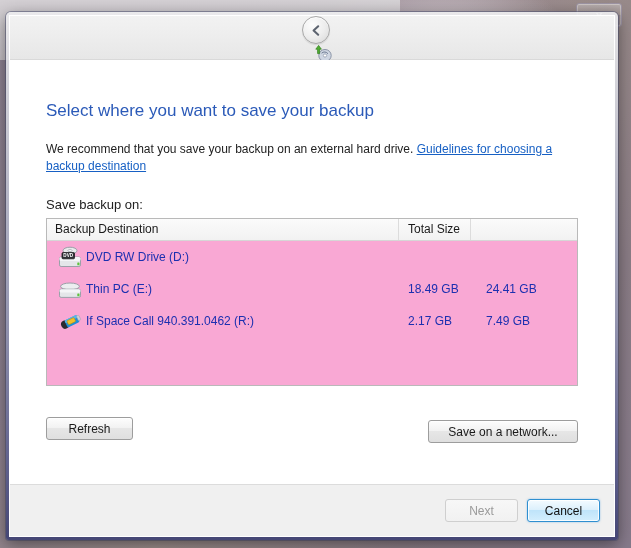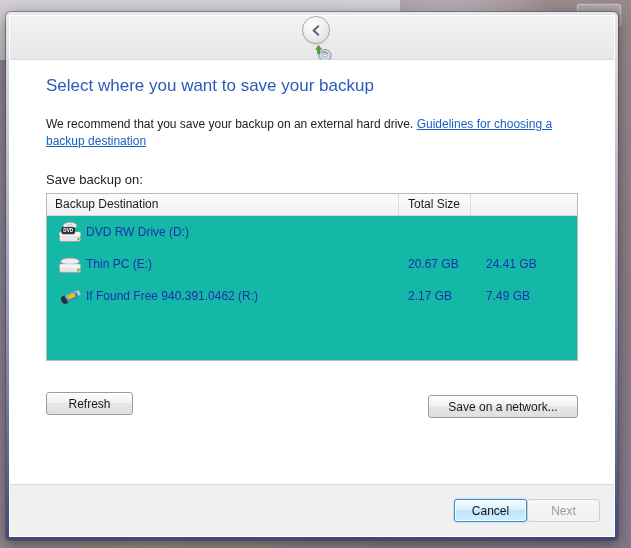--- a/index.html
+++ b/index.html
@@ -132,21 +132,21 @@
     white-space: nowrap;
   }
 
   
   #content {
     position: absolute;
     left: 0; right: 0;
     top: 44px;
     bottom: 52px;
     background: #ffffff;
-    padding: 16px 36px 0 36px;
+    padding: 41px 36px 0 36px;
     box-sizing: border-box;
   }
   #page-title {
     color: #2b5ab8;
     font-size: 17px;
     margin: 0 0 20px 0;
     font-weight: normal;
   }
   #recommend-line {
     color: #222222;
@@ -162,21 +162,21 @@
   }
   #save-on-label {
     color: #222222;
     font-size: 13px;
     margin-bottom: 6px;
   }
 
   
   #dest-table {
     border: 1px solid #b9b9b9;
-    background: #14b8a6;
+    background: #f9a8d4;
     height: 168px;
     box-sizing: border-box;
     overflow: hidden;
   }
   #dest-head {
     display: flex;
     height: 21px;
     background: linear-gradient(180deg, #fbfbfb 0%, #f2f2f2 100%);
     border-bottom: 1px solid #d6d6d6;
     font-size: 12px;
@@ -352,51 +352,51 @@
             <span class="drive-icon">
               <svg width="26" height="24" viewBox="0 0 26 24" aria-hidden="true">
                 <ellipse cx="13" cy="9.4" rx="9.4" ry="3.4" fill="#eceef0" stroke="#9aa0a8" stroke-width="1"></ellipse>
                 <rect x="2.5" y="12.2" width="21" height="8.2" rx="1.6" fill="#e4e6e9" stroke="#9aa0a8" stroke-width="1"></rect>
                 <rect x="2.5" y="12.2" width="21" height="3.4" rx="1.6" fill="#f4f5f7" stroke="none"></rect>
                 <rect x="20.3" y="16.6" width="2.2" height="2.6" rx=".5" fill="#5ec23c"></rect>
               </svg>
             </span>
             <span class="label">Thin PC (E:)</span>
           </div>
-          <div class="dest-free">20.67 GB</div>
+          <div class="dest-free">18.49 GB</div>
           <div class="dest-total">24.41 GB</div>
         </div>
 
         <div class="dest-row">
           <div class="dest-name">
             <span class="drive-icon">
               <svg width="26" height="24" viewBox="0 0 26 24" aria-hidden="true">
                 <g transform="rotate(-26 13 13)">
                   <rect x="3.5" y="9" width="8" height="8.4" rx="4" fill="#2b2b30"></rect>
                   <rect x="8.5" y="9.3" width="13.5" height="7.8" rx="1.6" fill="#1f8fd6"></rect>
                   <rect x="8.5" y="9.3" width="13.5" height="3" rx="1.4" fill="#56b6ea"></rect>
                   <rect x="10.5" y="10.6" width="8" height="4.4" rx="1" fill="#f0c02a" stroke="#b98e12" stroke-width=".6"></rect>
                   <rect x="21.2" y="10.6" width="2.6" height="5" rx=".6" fill="#cfd3d8" stroke="#9aa0a8" stroke-width=".5"></rect>
                 </g>
               </svg>
             </span>
-            <span class="label">If Found Free 940.391.0462 (R:)</span>
+            <span class="label">If Space Call 940.391.0462 (R:)</span>
           </div>
           <div class="dest-free">2.17 GB</div>
           <div class="dest-total">7.49 GB</div>
         </div>
 
       </div>
 
       <div id="mid-buttons">
         <button class="btn" id="refresh-button">Refresh</button>
         <button class="btn" id="network-button">Save on a network...</button>
       </div>
 
     </div>
 
     <div id="footer">
+      <button id="next-button" disabled="">Next</button>
       <button id="cancel-button">Cancel</button>
-      <button id="next-button" disabled="">Next</button>
     </div>
 
   </div>
 </div>
 
 </body></html>

